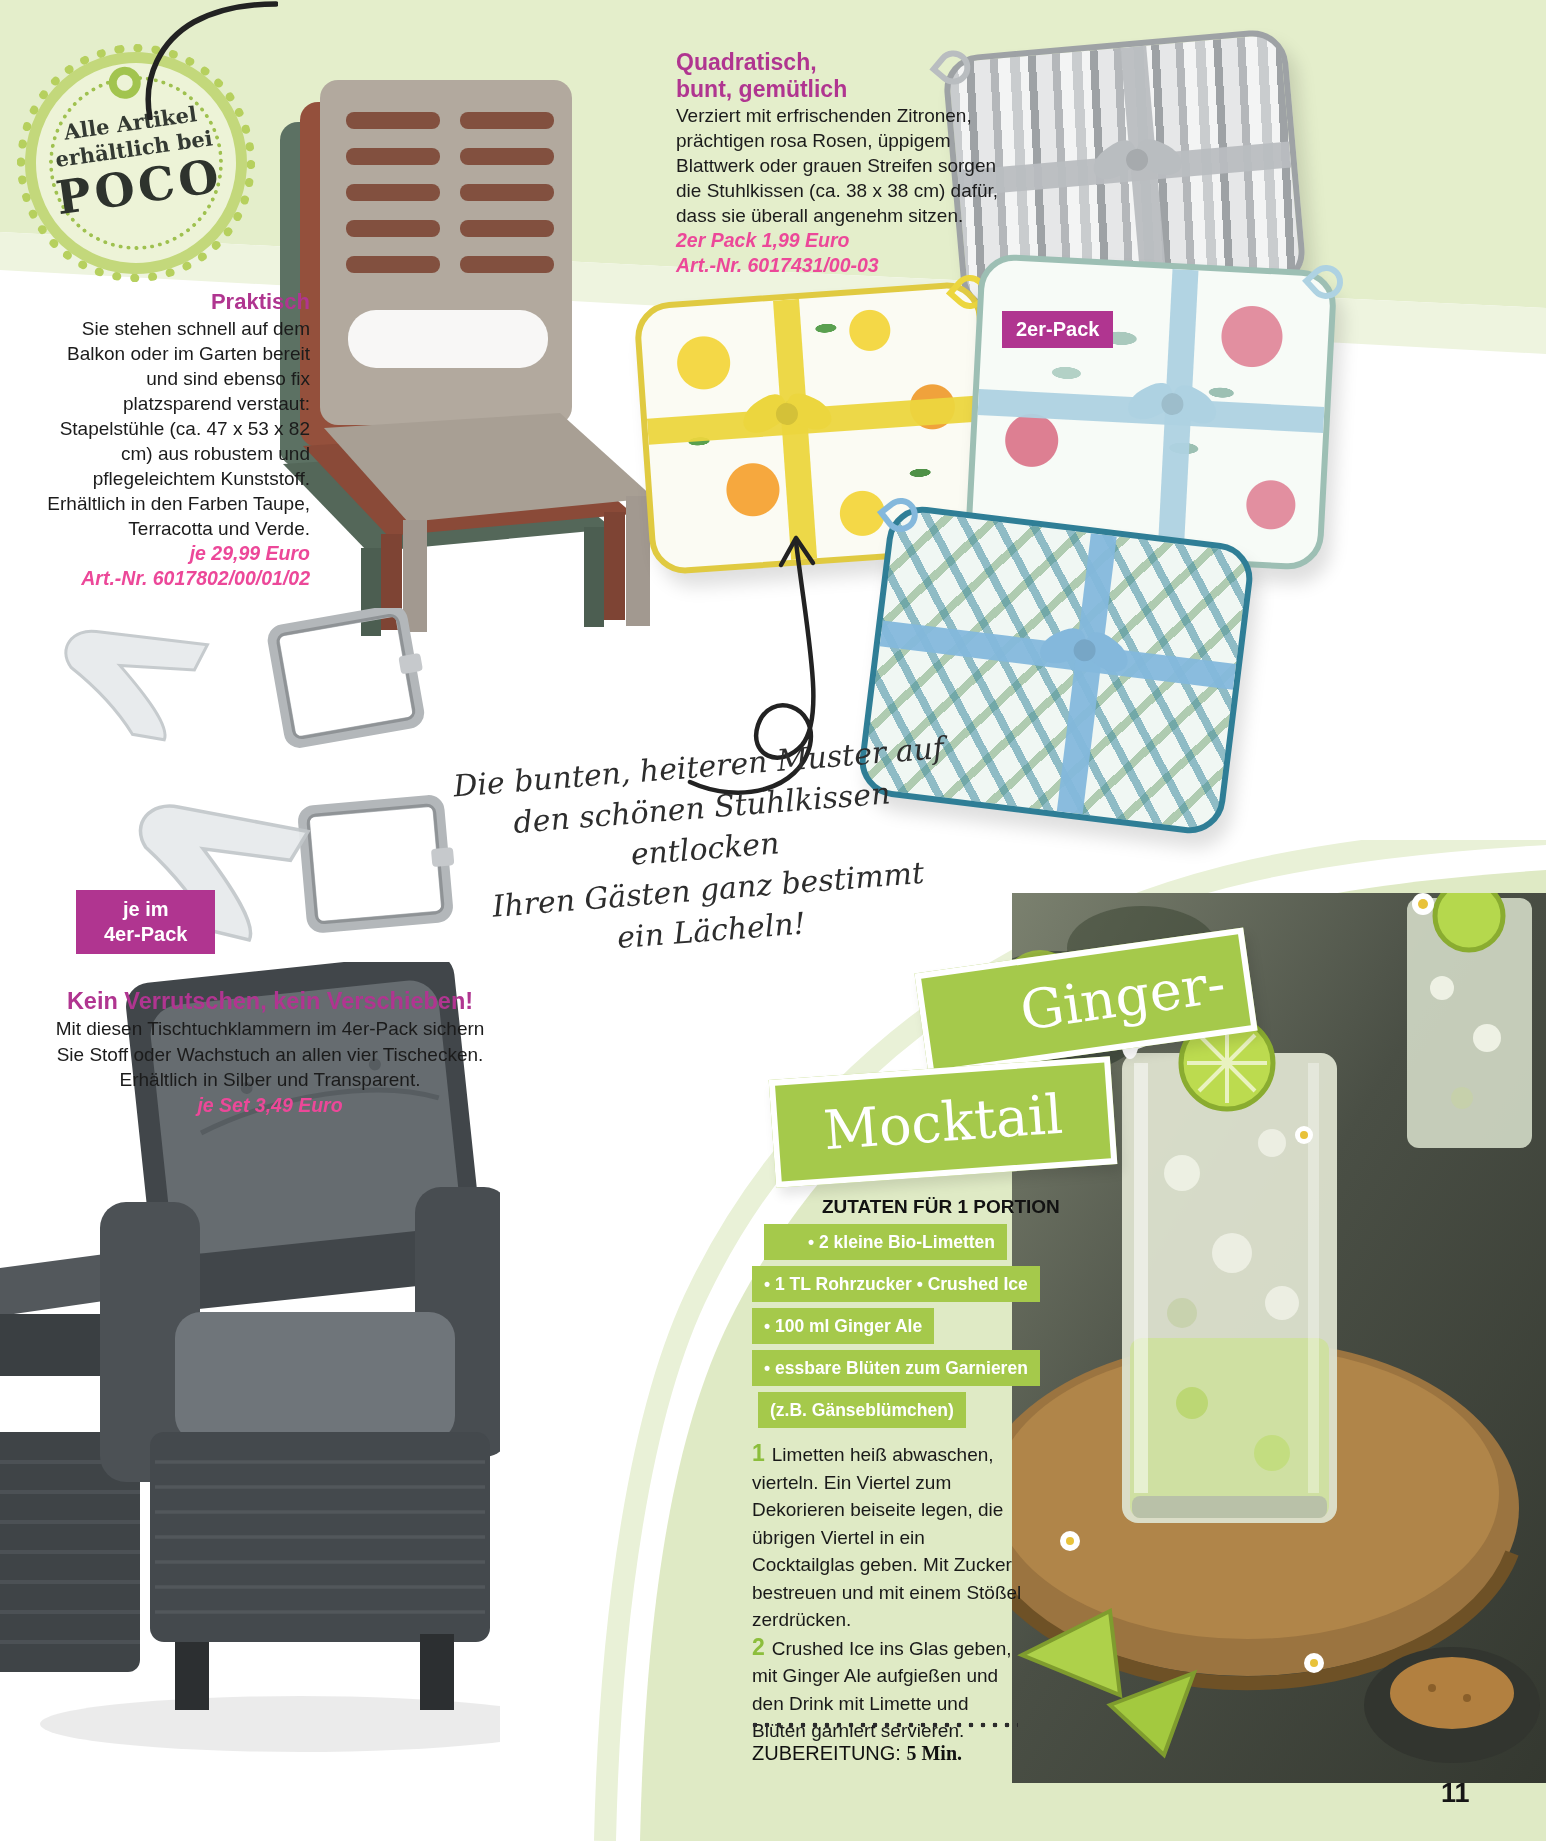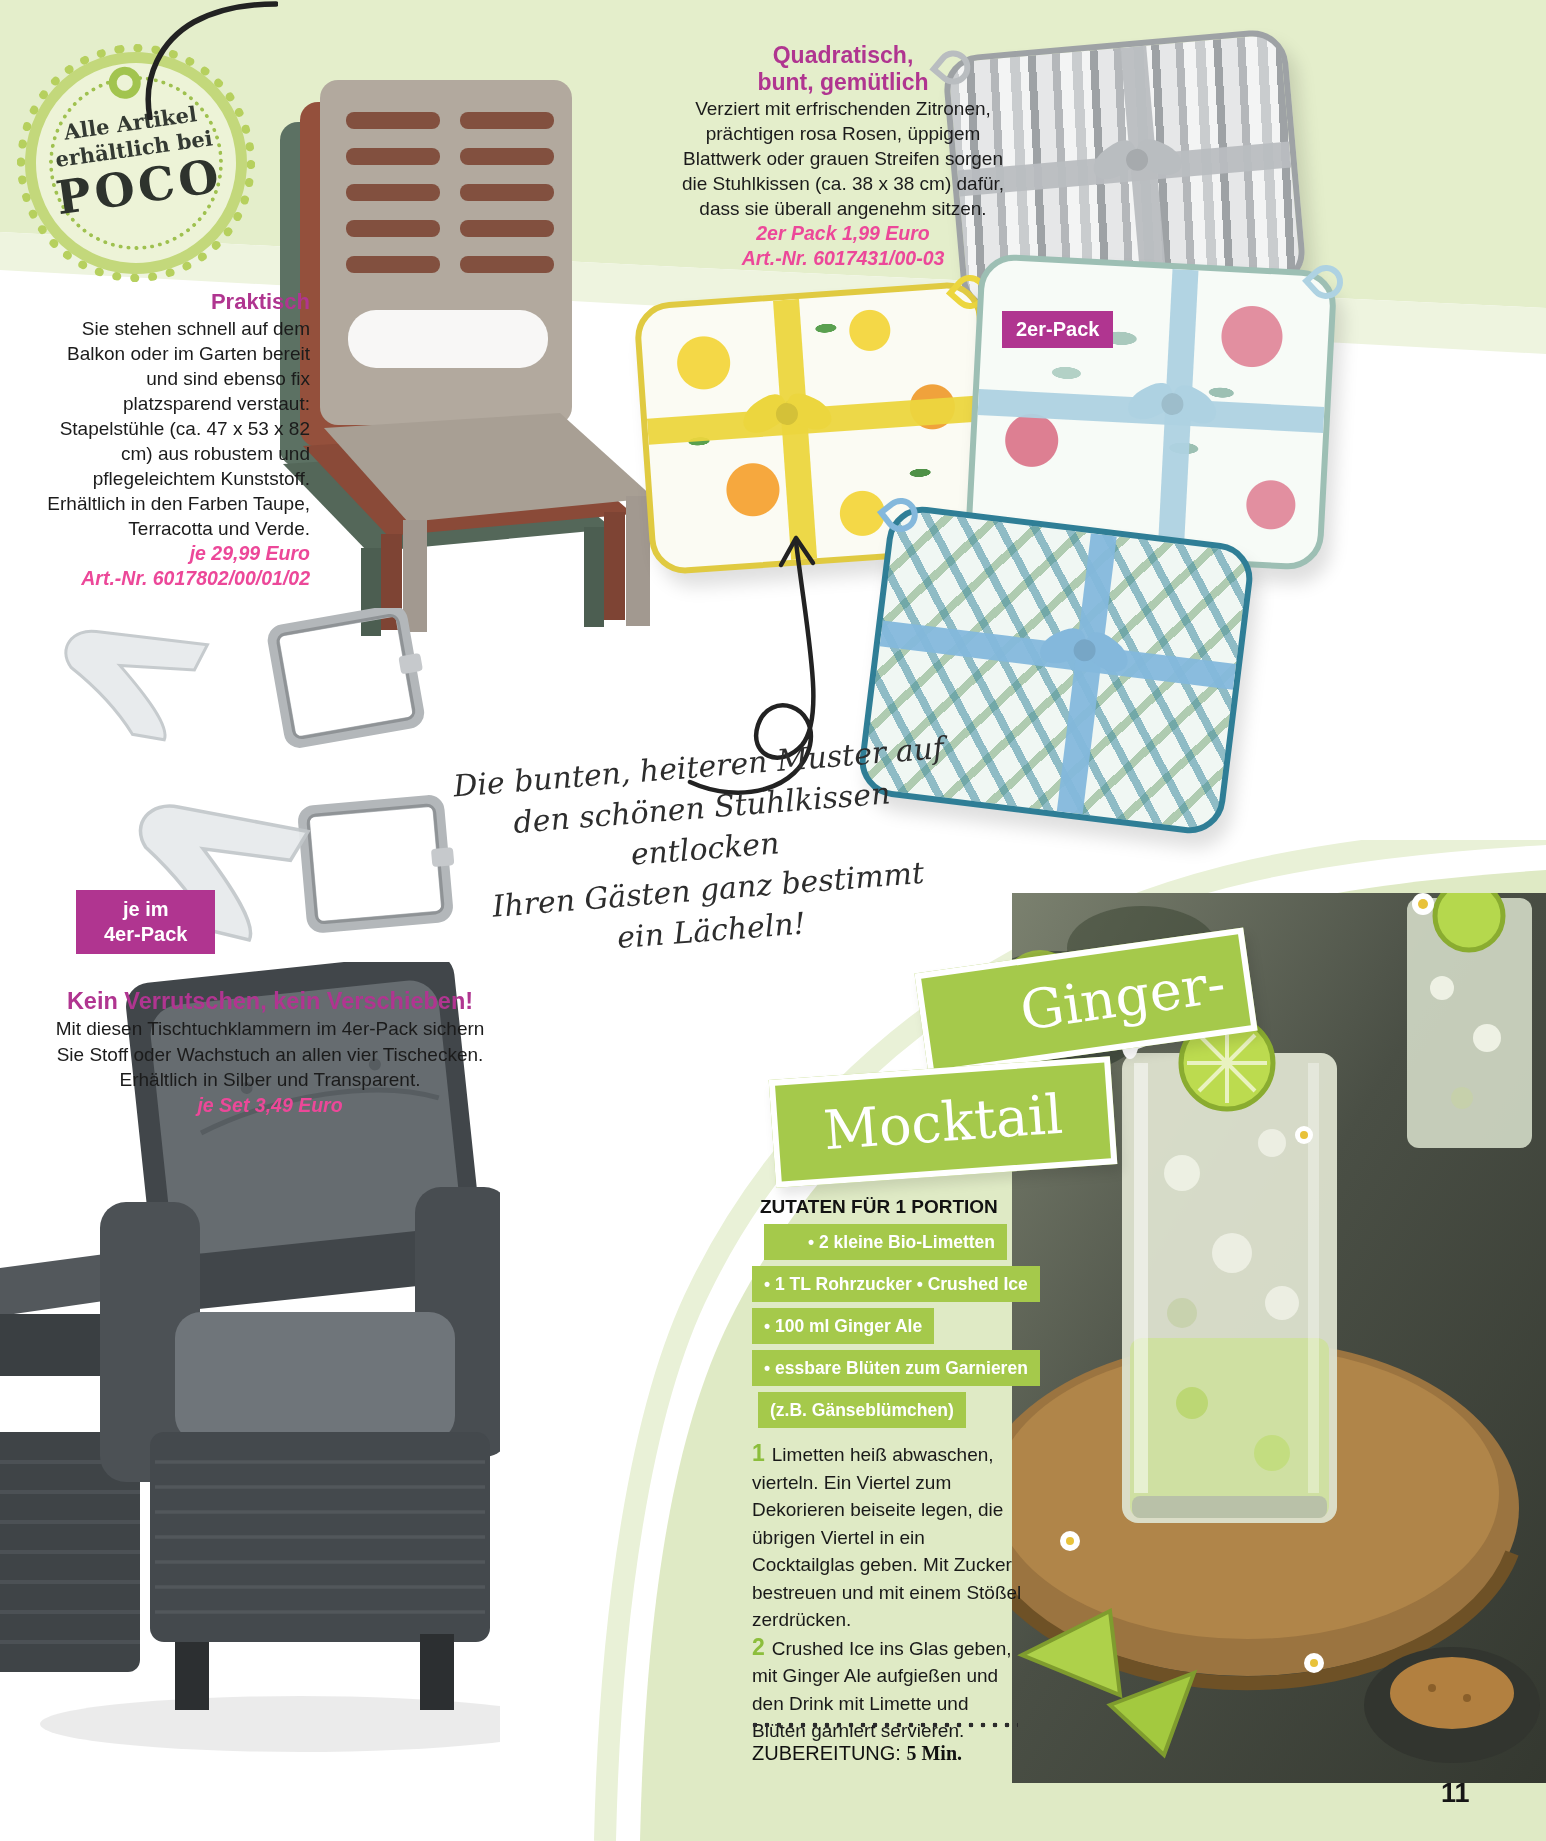--- a/index.html
+++ b/index.html
@@ -24,21 +24,21 @@
   .badge-text{position:absolute;left:0;right:0;top:58px;text-align:center;color:#343a33;
     font-family:"DejaVu Serif",serif;}
   .badge-l1,.badge-l2{font-size:21px;font-weight:600;line-height:26px;}
   .badge-l3{font-size:46px;font-weight:bold;letter-spacing:4px;line-height:50px;color:#2e332d;}
   
   .hd{color:#b03590;font-weight:bold;}
   .body-txt{font-size:19px;line-height:25px;color:#1b1b1b;}
   .price,.artno{color:#ec4899;font-weight:bold;font-style:italic;font-size:19.5px;line-height:25px;}
   .blk-praktisch{position:absolute;left:38px;top:288px;width:272px;text-align:right;}
   .blk-praktisch .hd{font-size:22px;line-height:28px;}
-  .blk-quad{position:absolute;left:676px;top:42px;width:334px;text-align:center;}
+  .blk-quad{position:absolute;left:676px;top:49px;width:334px;}
   .blk-quad .hd{font-size:23px;line-height:27px;}
   .blk-kein{position:absolute;left:42px;top:986px;width:456px;text-align:center;}
   .blk-kein .hd{font-size:23.5px;line-height:30px;}
   .blk-kein .body-txt{line-height:25.5px;}
   .pack-badge{position:absolute;background:#b03590;color:#fff;font-weight:bold;font-size:20px;
     text-align:center;line-height:25px;padding:6px 14px;}
   .pb-2er{left:1002px;top:311px;}
   .pb-4er{left:76px;top:890px;padding:7px 28px;}
   
   .script{position:absolute;left:450px;top:746px;width:510px;text-align:center;
@@ -87,21 +87,21 @@
      repeating-linear-gradient(55deg,rgba(63,139,160,.55) 0 8px,rgba(0,0,0,0) 8px 30px),
      repeating-linear-gradient(-50deg,rgba(96,150,96,.45) 0 8px,rgba(0,0,0,0) 8px 34px);}
   
   .banner{position:absolute;background:#a5c94b;border:6px solid #fff;color:#fff;
     font-family:"DejaVu Serif",serif;display:flex;align-items:center;
     box-shadow:4px 8px 12px rgba(0,0,0,.10);}
   .banner-ginger{left:920px;top:950px;width:300px;height:92px;transform:rotate(-8deg);
     justify-content:flex-end;padding-right:20px;font-size:54px;}
   .banner-mocktail{left:772px;top:1068px;width:330px;height:96px;transform:rotate(-4deg);
     justify-content:center;font-size:54px;}
-  .ing-title{position:absolute;left:760px;top:1196px;font-size:19px;font-weight:bold;color:#121212;}
+  .ing-title{position:absolute;left:822px;top:1196px;font-size:19px;font-weight:bold;color:#121212;}
   .ing-bar{position:absolute;height:26px;background:#a5c94b;color:#fff;font-weight:bold;
     font-size:17.5px;line-height:26px;padding:5px 12px;white-space:nowrap;}
   .ing-0{left:764px;top:1224px;padding-left:44px;}
   .ing-1{left:752px;top:1266px;}
   .ing-2{left:752px;top:1308px;}
   .ing-3{left:752px;top:1350px;}
   .ing-4{left:758px;top:1392px;}
   .steps{position:absolute;left:752px;top:1440px;width:270px;font-size:19px;line-height:27.5px;color:#191919;}
   .step{margin:0;}
   .step-num{color:#8cbe3c;font-weight:bold;font-size:23px;margin-right:7px;}

